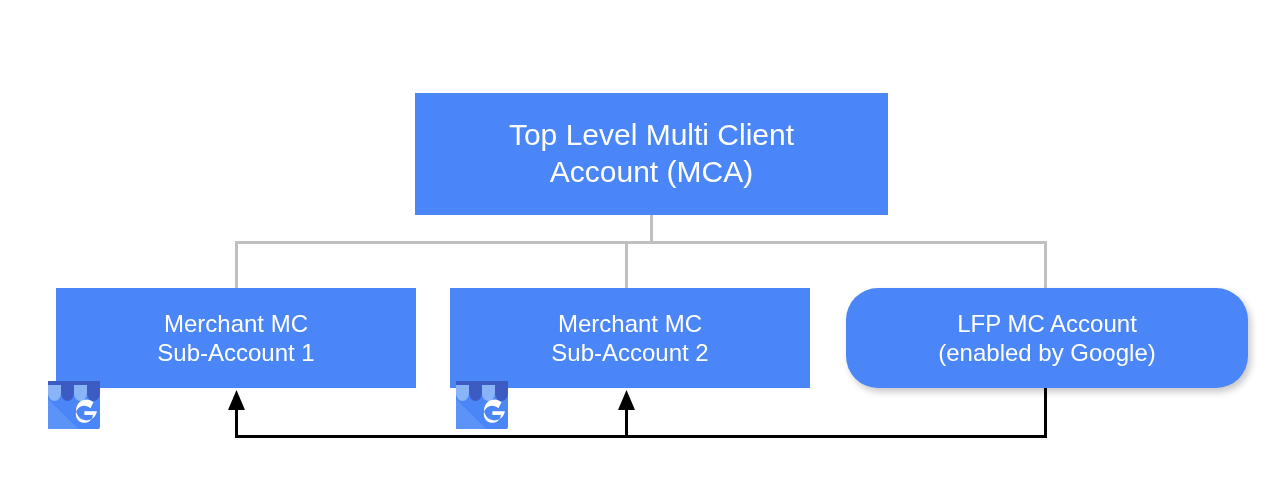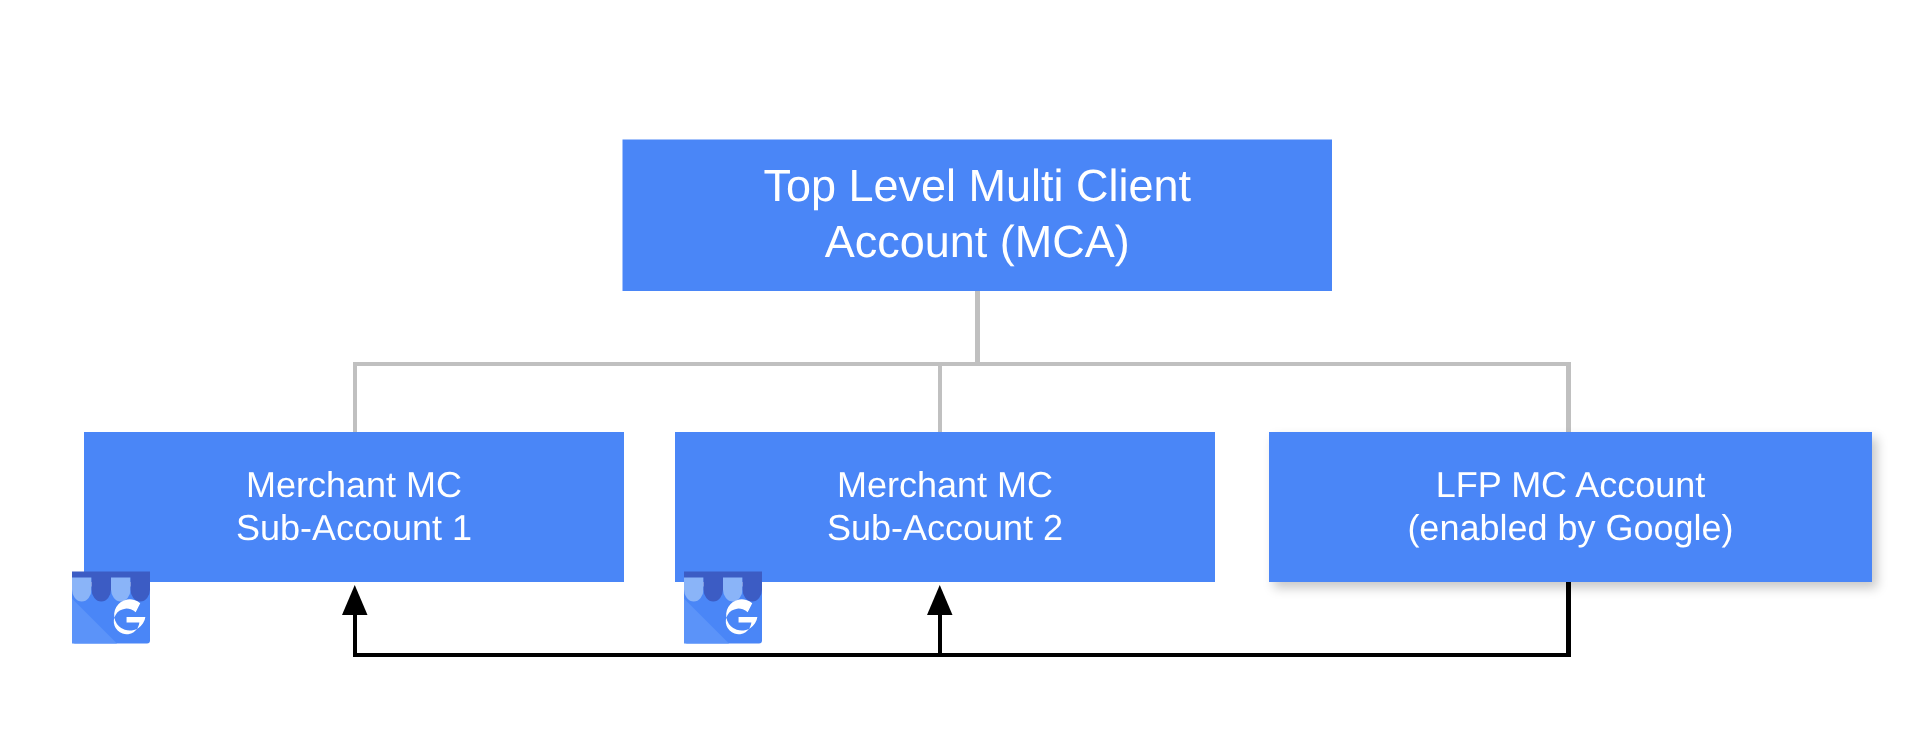--- a/index.html
+++ b/index.html
@@ -40,21 +40,21 @@
     z-index: 3;
   }
   .node .node-text {
     white-space: pre-line;
     display: block;
   }
   #node-root {
     left: 415px;
     top: 93px;
     width: 473px;
-    height: 101px;
+    height: 122px;
     font-size: 30px;
   }
   #node-sub1 {
     left: 56px;
     top: 288px;
     width: 360px;
     height: 100px;
     font-size: 24px;
   }
   #node-sub2 {
@@ -64,20 +64,21 @@
     height: 100px;
     font-size: 24px;
   }
   #node-lfp {
     left: 846px;
     top: 288px;
     width: 402px;
     height: 100px;
     font-size: 24px;
     box-shadow: 3px 4px 7px rgba(0,0,0,0.22);
+    border-radius: 32px;
   }
   .gmb-icon {
     position: absolute;
     width: 72px;
     height: 72px;
     z-index: 6;
   }
   #gmb-icon-1 { left: 38px; top: 363px; }
   #gmb-icon-2 { left: 446px; top: 363px; }
 </style>

